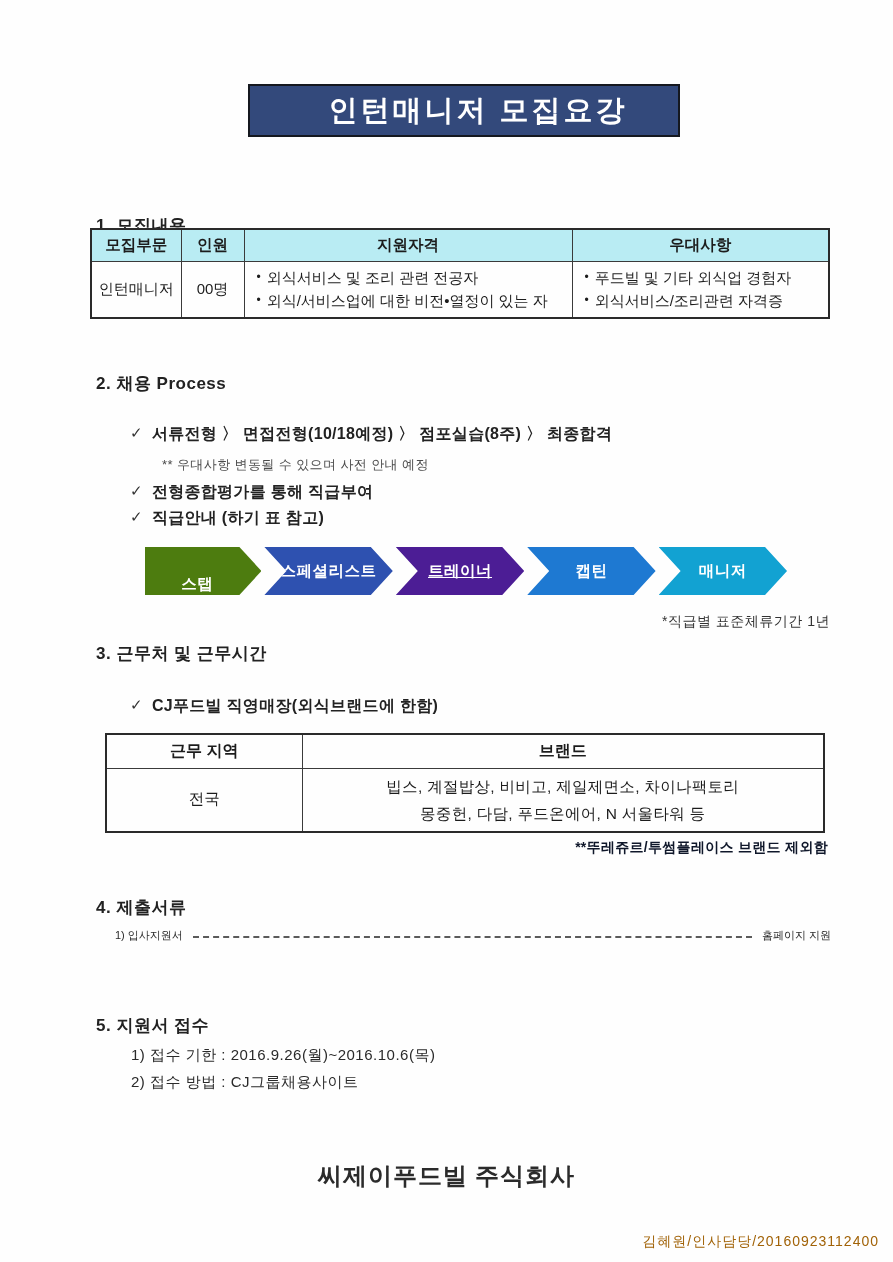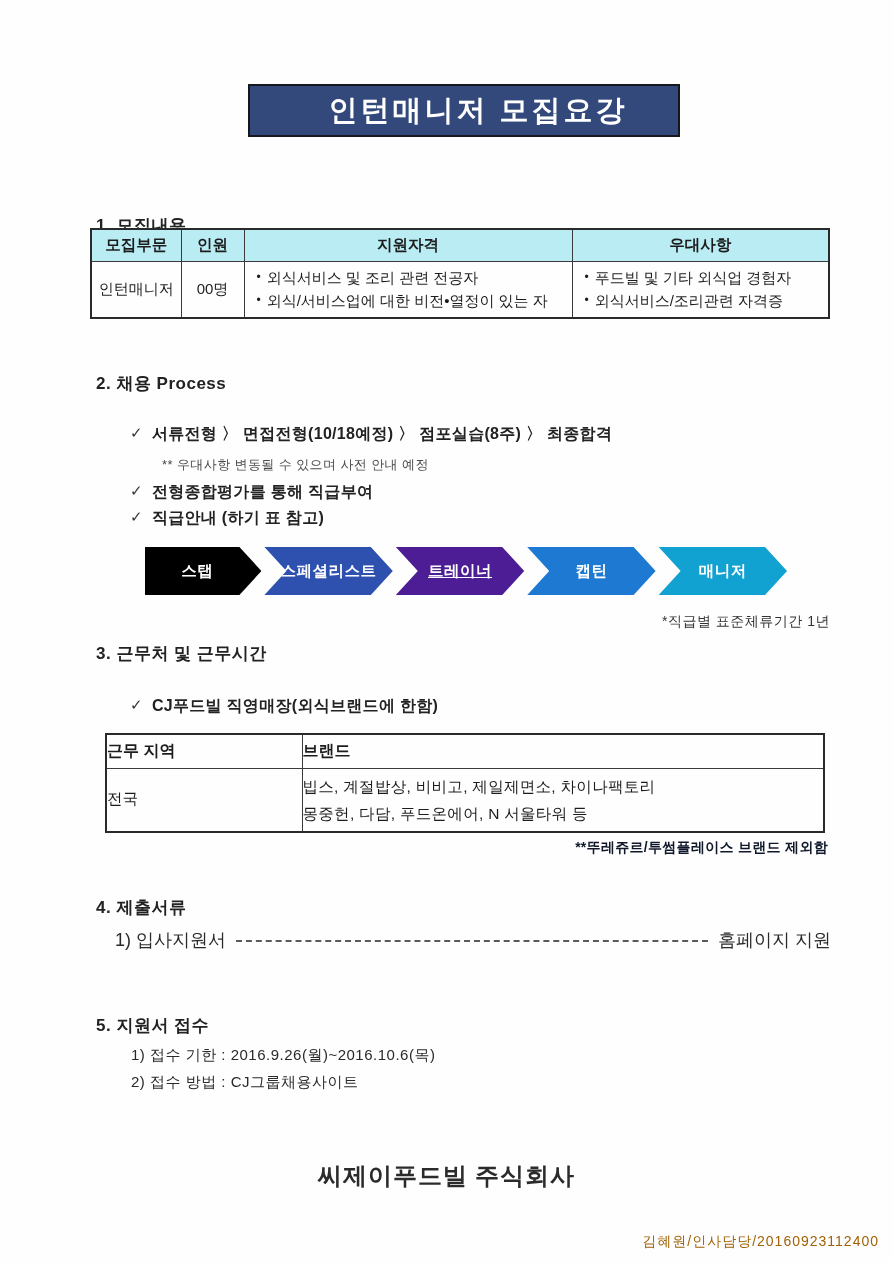--- a/index.html
+++ b/index.html
@@ -66,34 +66,34 @@
     padding-left:0;
   }
   .right-note { position:absolute; font-size:14px; color:#333; text-align:right; letter-spacing:0.5px; }
 
   
   table.t2 {
     position:absolute; left:105px; top:733px; width:718px;
     border-collapse:collapse; table-layout:fixed;
     border:2px solid #2a2a2a; font-size:15.5px;
   }
-  table.t2 th, table.t2 td { border:1px solid #3a3a3a; text-align:left;margin-left:46px; }
+  table.t2 th, table.t2 td { border:1px solid #3a3a3a; text-align:center;margin-left:46px; }
   table.t2 th { height:34px; font-weight:700; font-size:16px; }
   table.t2 td { height:64px; vertical-align:middle; }
   .brand-lines { line-height:1.75; letter-spacing:0.3px; }
 
   .t2-note {
     position:absolute; font-size:14px; font-weight:700; color:#0f172a;
     text-align:right; letter-spacing:0.3px;
   }
 
   
   .doc-row {
     position:absolute; left:115px; top:928px; width:716px;
-    display:flex; align-items:center; font-size:18px; color:#2a2a2a;
+    display:flex; align-items:center; font-size:11px; color:#2a2a2a;
   }
   .leader {
     flex:1; border-bottom:2px dashed #5a5a5a; margin:0 10px; height:0;
     transform:translateY(1px);
   }
 
   .plain-item { position:absolute; left:115px; font-size:15px; color:#2a2a2a; letter-spacing:0.5px;margin-left:16px; }
 
   .footer-company {
     position:absolute; left:0; top:1160px; width:100%;
@@ -173,21 +173,21 @@
     <span class="check-glyph">✓</span>
     <span>전형종합평가를 통해 직급부여</span>
   </div>
 
   <div class="check-item" style="top:508px;">
     <span class="check-glyph">✓</span>
     <span>직급안내 (하기 표 참고)</span>
   </div>
 
   <div class="ranks">
-    <div class="rank-arrow first" style="background-color: #000000;">
+    <div class="rank-arrow first" style="background-color: #4d7c0f; align-items: flex-end;">
       <span>스탭</span>
     </div>
     <div class="rank-arrow" style="background-color: rgb(46, 81, 176);">
       <span>스페셜리스트</span>
     </div>
     <div class="rank-arrow" style="background-color: #4c1d95; text-decoration: underline;">
       <span>트레이너</span>
     </div>
     <div class="rank-arrow" style="background-color: rgb(30, 121, 210);">
       <span>캡틴</span>

